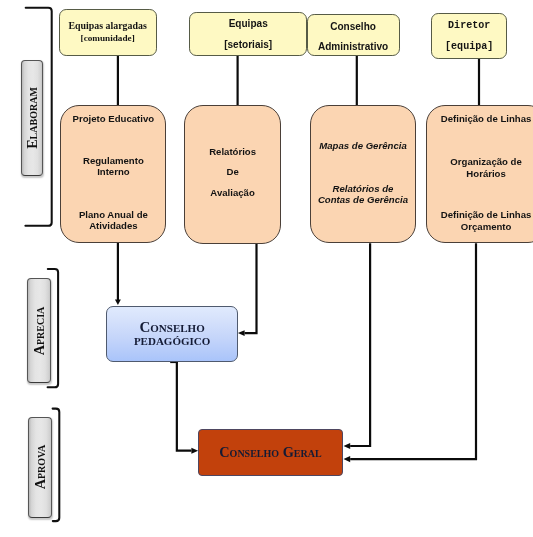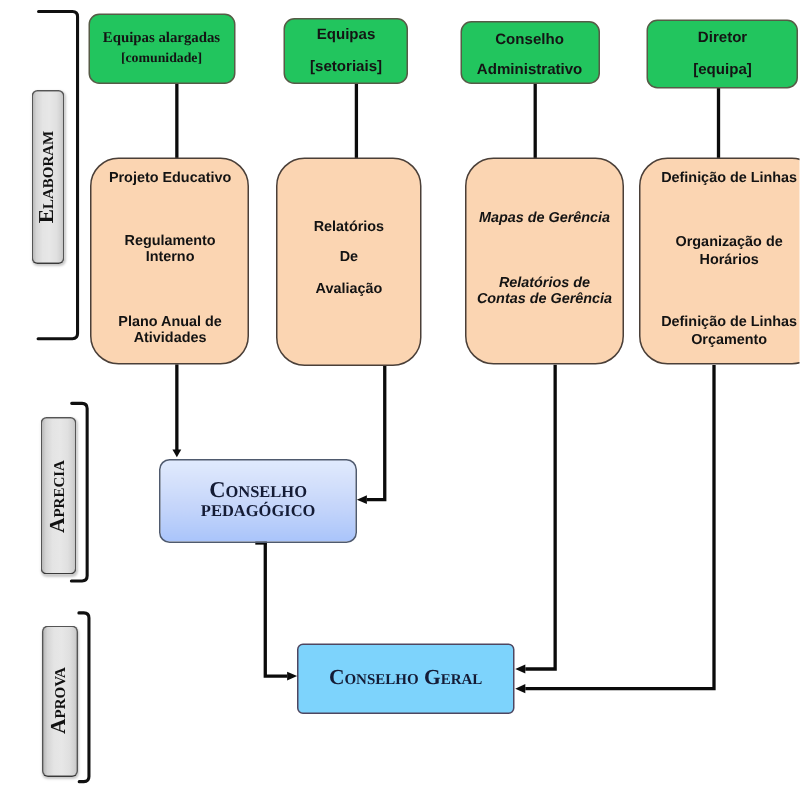--- a/index.html
+++ b/index.html
@@ -1,27 +1,27 @@
 <!DOCTYPE html>
 <html><head>
 <meta charset="utf-8">
 <style>
   html,body{margin:0;padding:0;background:#fff;}
   body{width:533px;height:537px;overflow:hidden;font-family:"Liberation Sans",sans-serif;}
   #stage{position:relative;width:533px;height:537px;background:#ffffff;-webkit-font-smoothing:antialiased;}
   .node{position:absolute;box-sizing:border-box;display:flex;flex-direction:column;
         align-items:center;justify-content:center;text-align:center;}
-  .green{background:#22c55e;border:1.25px solid #565b46;border-radius:7.2px;
+  .green{background:#fef9c3;border:1.25px solid #565b46;border-radius:7.2px;
          font-weight:bold;font-size:10.05px;color:#141414;}
   .serifnode{font-family:"Liberation Serif",serif;font-size:9.9px;}
   .orange{background:#fbd5b2;border:1.25px solid #4a3f38;border-radius:19px;
           font-weight:bold;font-size:9.6px;color:#131313;}
   .blue{background:linear-gradient(to bottom,#e0eafd 0%,#d5e1fb 25%,#c3d4fa 60%,#b0c8fa 90%,#a9c4fb 100%);
         border:1.3px solid #4f5a6e;border-radius:7px;}
-  .purple{background:#7dd3fc;border:1.3px solid #4e4660;border-radius:4px;}
+  .purple{background:#c2410c;border:1.3px solid #4e4660;border-radius:4px;}
   .smallcaps{font-family:"Liberation Serif",serif;font-weight:bold;color:#141b35;
              font-variant:small-caps;font-size:15px;letter-spacing:0px;}
   .vlabel{position:absolute;background:linear-gradient(to right,#b9b9b9 0%,#d5d5d5 12%,#e4e4e4 32%,#e7e7e7 55%,#e0e0e0 78%,#d2d2d2 93%,#c6c6c6 100%);
           border:1px solid #555;border-bottom-color:#3a3a3a;border-radius:4px;box-sizing:border-box;box-shadow:0.5px 1.2px 1.6px rgba(0,0,0,0.22);}
   .vlabel span{position:absolute;left:50%;top:50%;transform:translate(-50%,-50%) rotate(-90deg);
       white-space:nowrap;font-family:"Liberation Serif",serif;font-weight:bold;
       font-variant:small-caps;font-size:14.2px;color:#111;letter-spacing:0px;}
   svg.lines{position:absolute;left:0;top:0;width:533px;height:537px;}
   .ln{stroke:#0b0b0b;stroke-width:2.2;fill:none;}
   .br{stroke:#101010;stroke-width:2.05;fill:none;stroke-linejoin:round;stroke-linecap:round;}
@@ -67,29 +67,29 @@
     <span>Aprecia</span>
   </div>
   <div class="vlabel" style="left:28.2px;top:416.8px;width:23.7px;height:101px;">
     <span>Aprova</span>
   </div>
 
   <div class="node green serifnode" style="left:58.5px;top:9.3px;width:98.3px;height:46.8px;">
     <div class="tl" style="top:15.6px">Equipas alargadas</div>
     <div class="tl" style="top:28.2px;font-size:9.2px">[comunidade]</div>
   </div>
-  <div class="node green" style="left:189.2px;top:11.9px;width:83px;height:43.8px;">
+  <div class="node green" style="left:189.2px;top:11.9px;width:118px;height:43.8px;">
     <div class="tl" style="top:11.3px">Equipas</div>
     <div class="tl" style="top:31.7px">[setoriais]</div>
   </div>
   <div class="node green" style="left:306.5px;top:14.1px;width:93.1px;height:42.4px;">
     <div class="tl" style="top:11.7px">Conselho</div>
     <div class="tl" style="top:32.3px">Administrativo</div>
   </div>
-  <div class="node green" style="left:431.2px;top:12.5px;width:101px;height:46px;">
+  <div class="node green" style="left:431.2px;top:12.5px;width:76px;height:46px;font-family:Liberation Mono, monospace;">
     <div class="tl" style="top:12px">Diretor</div>
     <div class="tl" style="top:33.2px">[equipa]</div>
   </div>
 
   <div class="node orange" style="left:60.4px;top:105px;width:106px;height:138.4px;">
     <div class="tl" style="top:13.2px">Projeto Educativo</div>
     <div class="tl" style="top:55.4px">Regulamento</div>
     <div class="tl" style="top:65.5px">Interno</div>
     <div class="tl" style="top:109.2px">Plano Anual de</div>
     <div class="tl" style="top:120.4px">Atividades</div>

